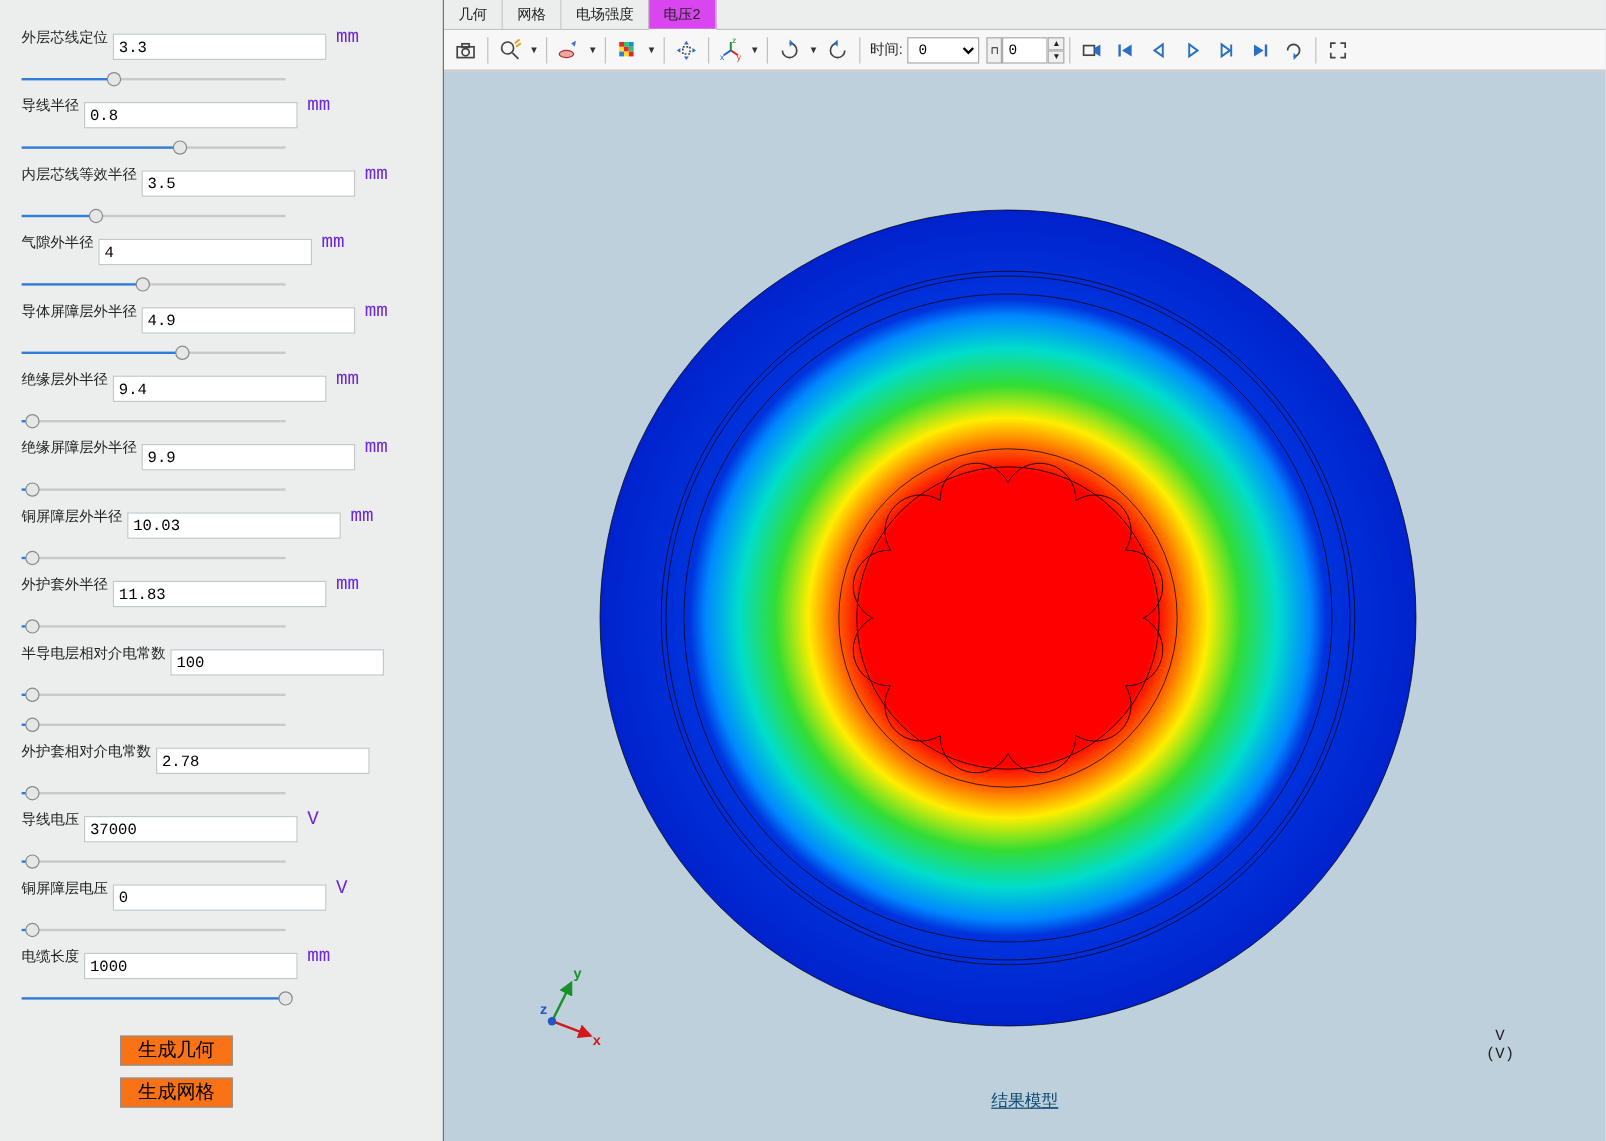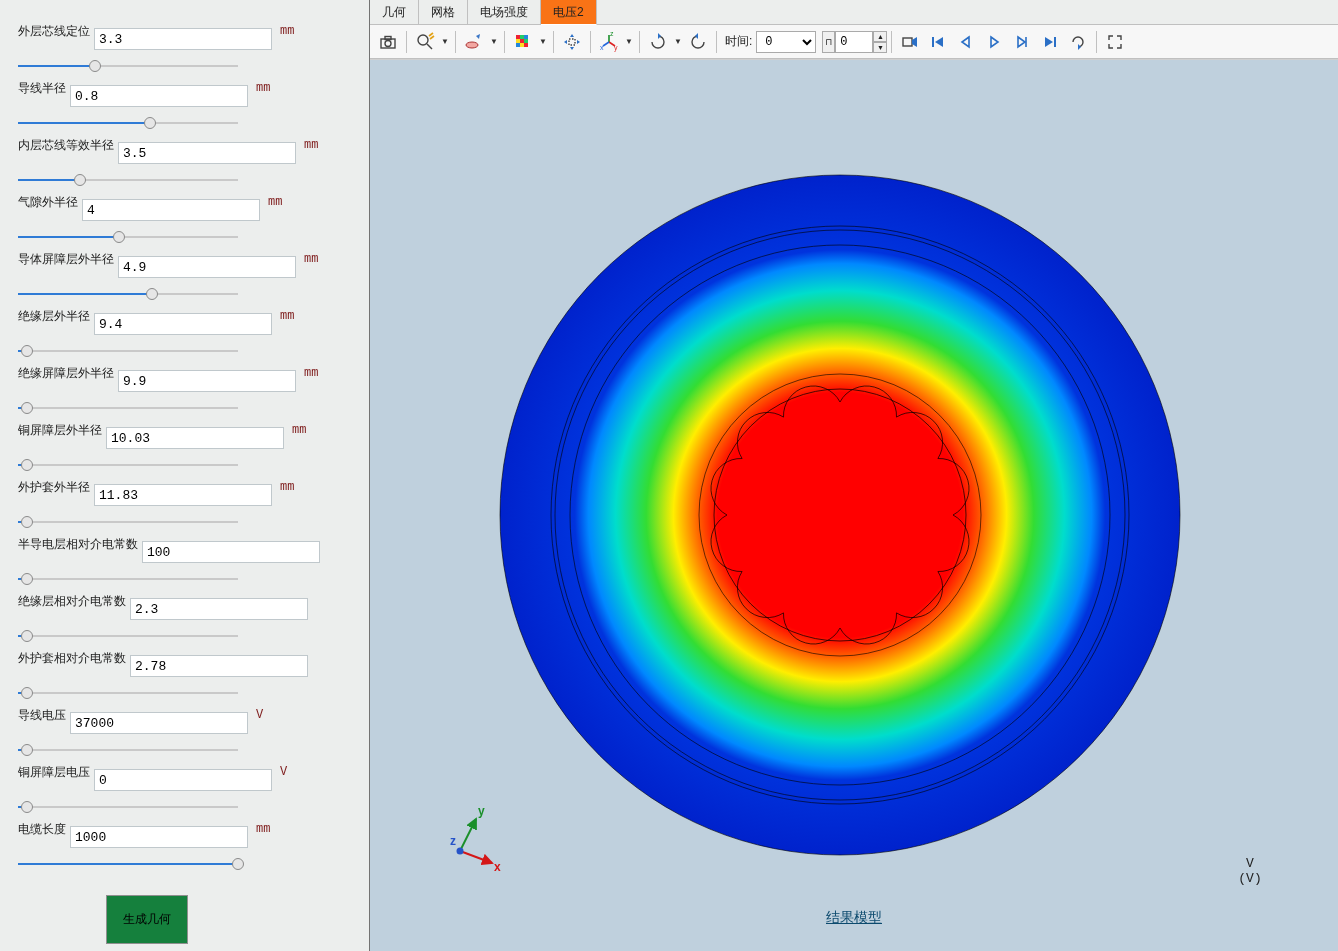--- a/index.html
+++ b/index.html
@@ -3,32 +3,32 @@
 <meta charset="utf-8">
 <style>
   * { box-sizing: border-box; }
   html, body { margin: 0; padding: 0; font-family: "Microsoft YaHei", Arial, sans-serif; font-size: 12px; background: #eceeed; color: #222; }
   .app { width: 1338px; height: 951px; position: relative; }
   .sidebar { position: absolute; left: 0; top: 0; width: 294px; height: 951px; padding: 20px 18px 20px 18px; background: #eceeed; }
   .param-row { display: flex; align-items: center; height: 22px; margin-top: 10px; }
   .param-row:first-child { margin-top: 0; }
   .param-label { flex: 0 0 auto; text-align: right; padding-right: 4px; font-size: 12px; color: #222; }
   .param-input { flex: 0 0 110px; height: 22px; border: 1px solid #c0c8cc; padding: 2px 4px; font-family: "Courier New", monospace; font-size: 13px; background: #fff; margin-top: 16px; }
-  .param-unit { width: 28px; text-align: left; padding-left: 8px; color: #7f1d1d; font-size: 12px; margin-left: auto; font-family: "Courier New", monospace; }
+  .param-unit { width: 28px; text-align: left; padding-left: 8px; color: #6d28d9; font-size: 16px; margin-left: auto; font-family: "Courier New", monospace; }
   .slider-row { height: 22px; display: flex; align-items: center; margin-top: 3px; }
   .slider { width: 220px; margin-left: 0; position: relative; }
   .slider-track { position: absolute; top: 9px; left: 0; right: 0; height: 2px; background: linear-gradient(to right, #2f7bd6 0%, #2f7bd6 var(--pct,50%), #c9c9c9 var(--pct,50%), #c9c9c9 100%); }
   .slider-thumb { position: absolute; top: 4px; width: 12px; height: 12px; border-radius: 50%; background: #e6e6e6; border: 1px solid #8a8a8a; left: var(--pct,50%); margin-left: -6px; }
   .buttons-col { margin-top: 30px; display: flex; flex-direction: column; align-items: center; gap: 10px; }
-  .act-btn { min-width: 82px; padding: 15px 14px; background: #15803d; border: 1px solid #8f8f8f; font-size: 12px; cursor: pointer; }
+  .act-btn { min-width: 82px; padding: 1px 14px; background: #f97316; border: 1px solid #8f8f8f; font-size: 16px; cursor: pointer; }
 
   .main { position: absolute; left: 369px; top: 0; right: 0; bottom: 0; display: flex; flex-direction: column; border-left: 1px solid #737373; }
   .tabs { display: flex; height: 25px; background: #eceeed; border-bottom: 1px solid #c0c0c0; font-size: 12px; }
   .tab { padding: 4px 12px 3px 12px; border-right: 1px solid #c0c0c0; cursor: pointer; background: #eceeed; }
-  .tab.active { background: #f97316; border-bottom: 1px solid #fff; margin-bottom: -1px; }
+  .tab.active { background: #d946ef; border-bottom: 1px solid #fff; margin-bottom: -1px; }
   .toolbar { display: flex; align-items: center; height: 34px; background: #f7f7f7; border-bottom: 1px solid #c0c0c0; padding: 0 4px; gap: 0; }
   .tb-btn { width: 28px; height: 28px; display: flex; align-items: center; justify-content: center; border: 1px solid transparent; cursor: pointer; }
   .tb-sep { width: 1px; height: 22px; background: #c0c0c0; margin: 0 4px; }
   .tb-dd { width: 12px; height: 28px; display: flex; align-items: center; justify-content: center; cursor: pointer; font-size: 8px; color: #333; }
   .tb-label { font-size: 12px; padding: 0 4px; }
   .tb-select { height: 22px; border: 1px solid #aaa; background: #fff; font-size: 12px; min-width: 60px; padding: 0 4px; font-family: "Courier New", monospace; }
   .tb-step { width: 13px; height: 22px; border: 1px solid #aaa; background: #f0f0f0; display:flex; align-items:center; justify-content:center; font-size:9px; color:#222; cursor:pointer; }
   .tb-num { width: 38px; height: 22px; border: 1px solid #aaa; background: #fff; padding: 0 4px; font-size: 12px; font-family: "Courier New", monospace; }
   .tb-spin { display: flex; flex-direction: column; }
   .tb-spin div { width: 14px; height: 11px; border: 1px solid #aaa; background:#f0f0f0; display:flex; align-items:center; justify-content:center; font-size:7px; cursor:pointer; }
@@ -154,25 +154,20 @@
         <div class="param-row">
     <span class="param-label">半导电层相对介电常数</span>
     <input class="param-input" value="100" style="">
     <span class="param-unit"></span>
         </div>
         <div class="slider-row">
           <div class="slider" style="--pct:4%">
       <div class="slider-track"></div>
             <div class="slider-thumb"></div>
           </div>
-        </div>
-        <div class="param-row">
-    <span class="param-label">绝缘层相对介电常数</span>
-    <input class="param-input" value="2.3" style="">
-    <span class="param-unit"></span>
         </div>
         <div class="slider-row">
           <div class="slider" style="--pct:4%">
       <div class="slider-track"></div>
             <div class="slider-thumb"></div>
           </div>
         </div>
         <div class="param-row">
     <span class="param-label">外护套相对介电常数</span>
     <input class="param-input" value="2.78" style="">

